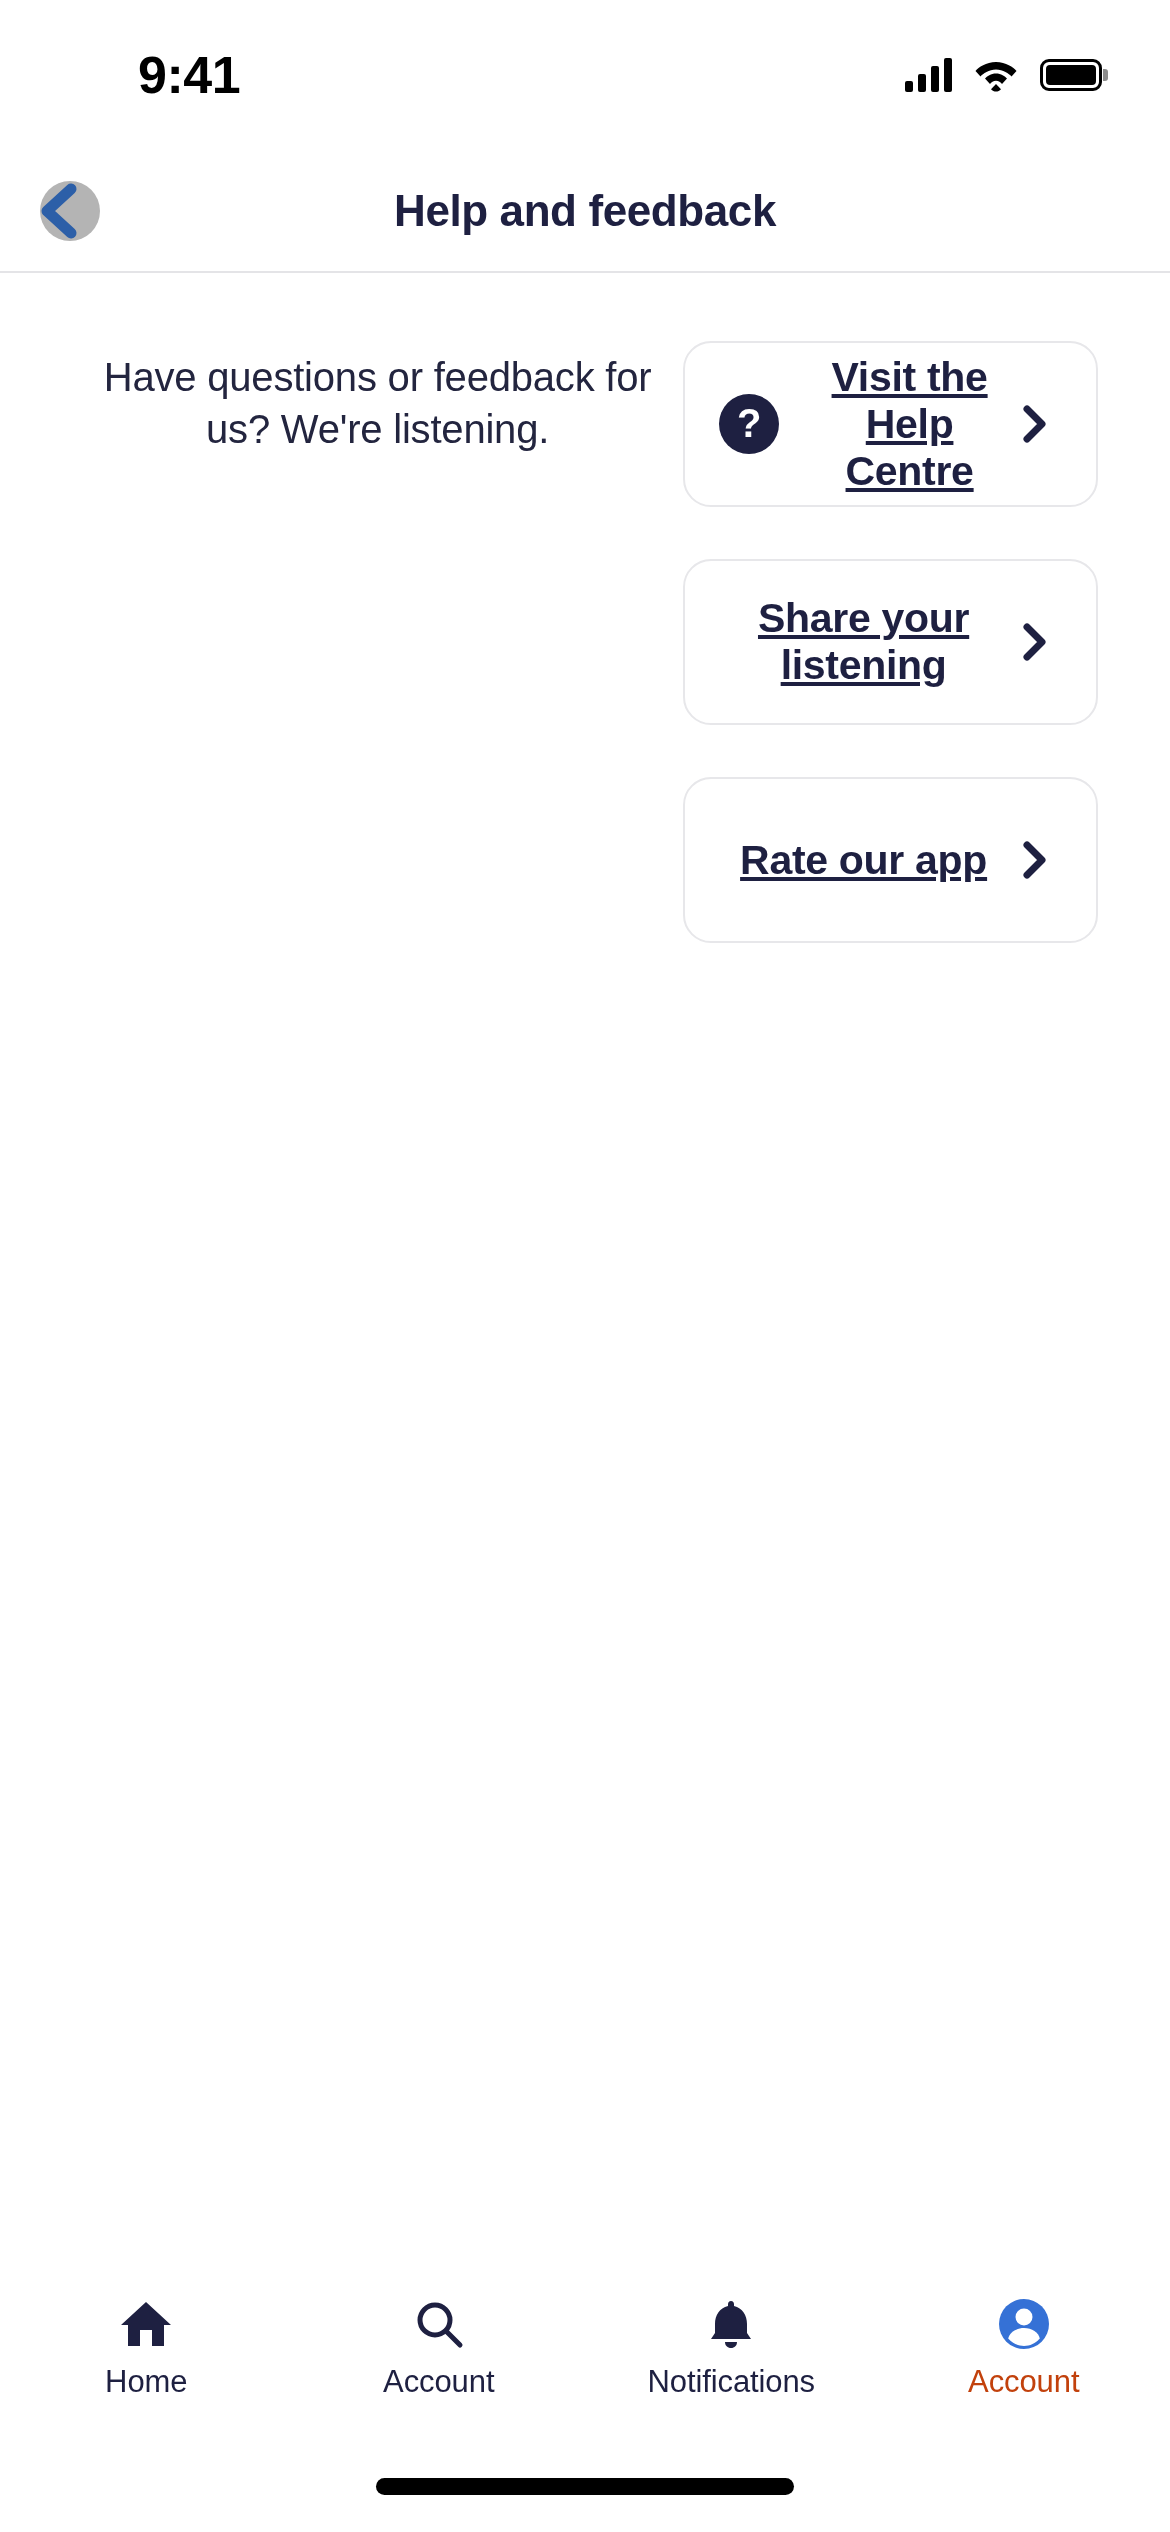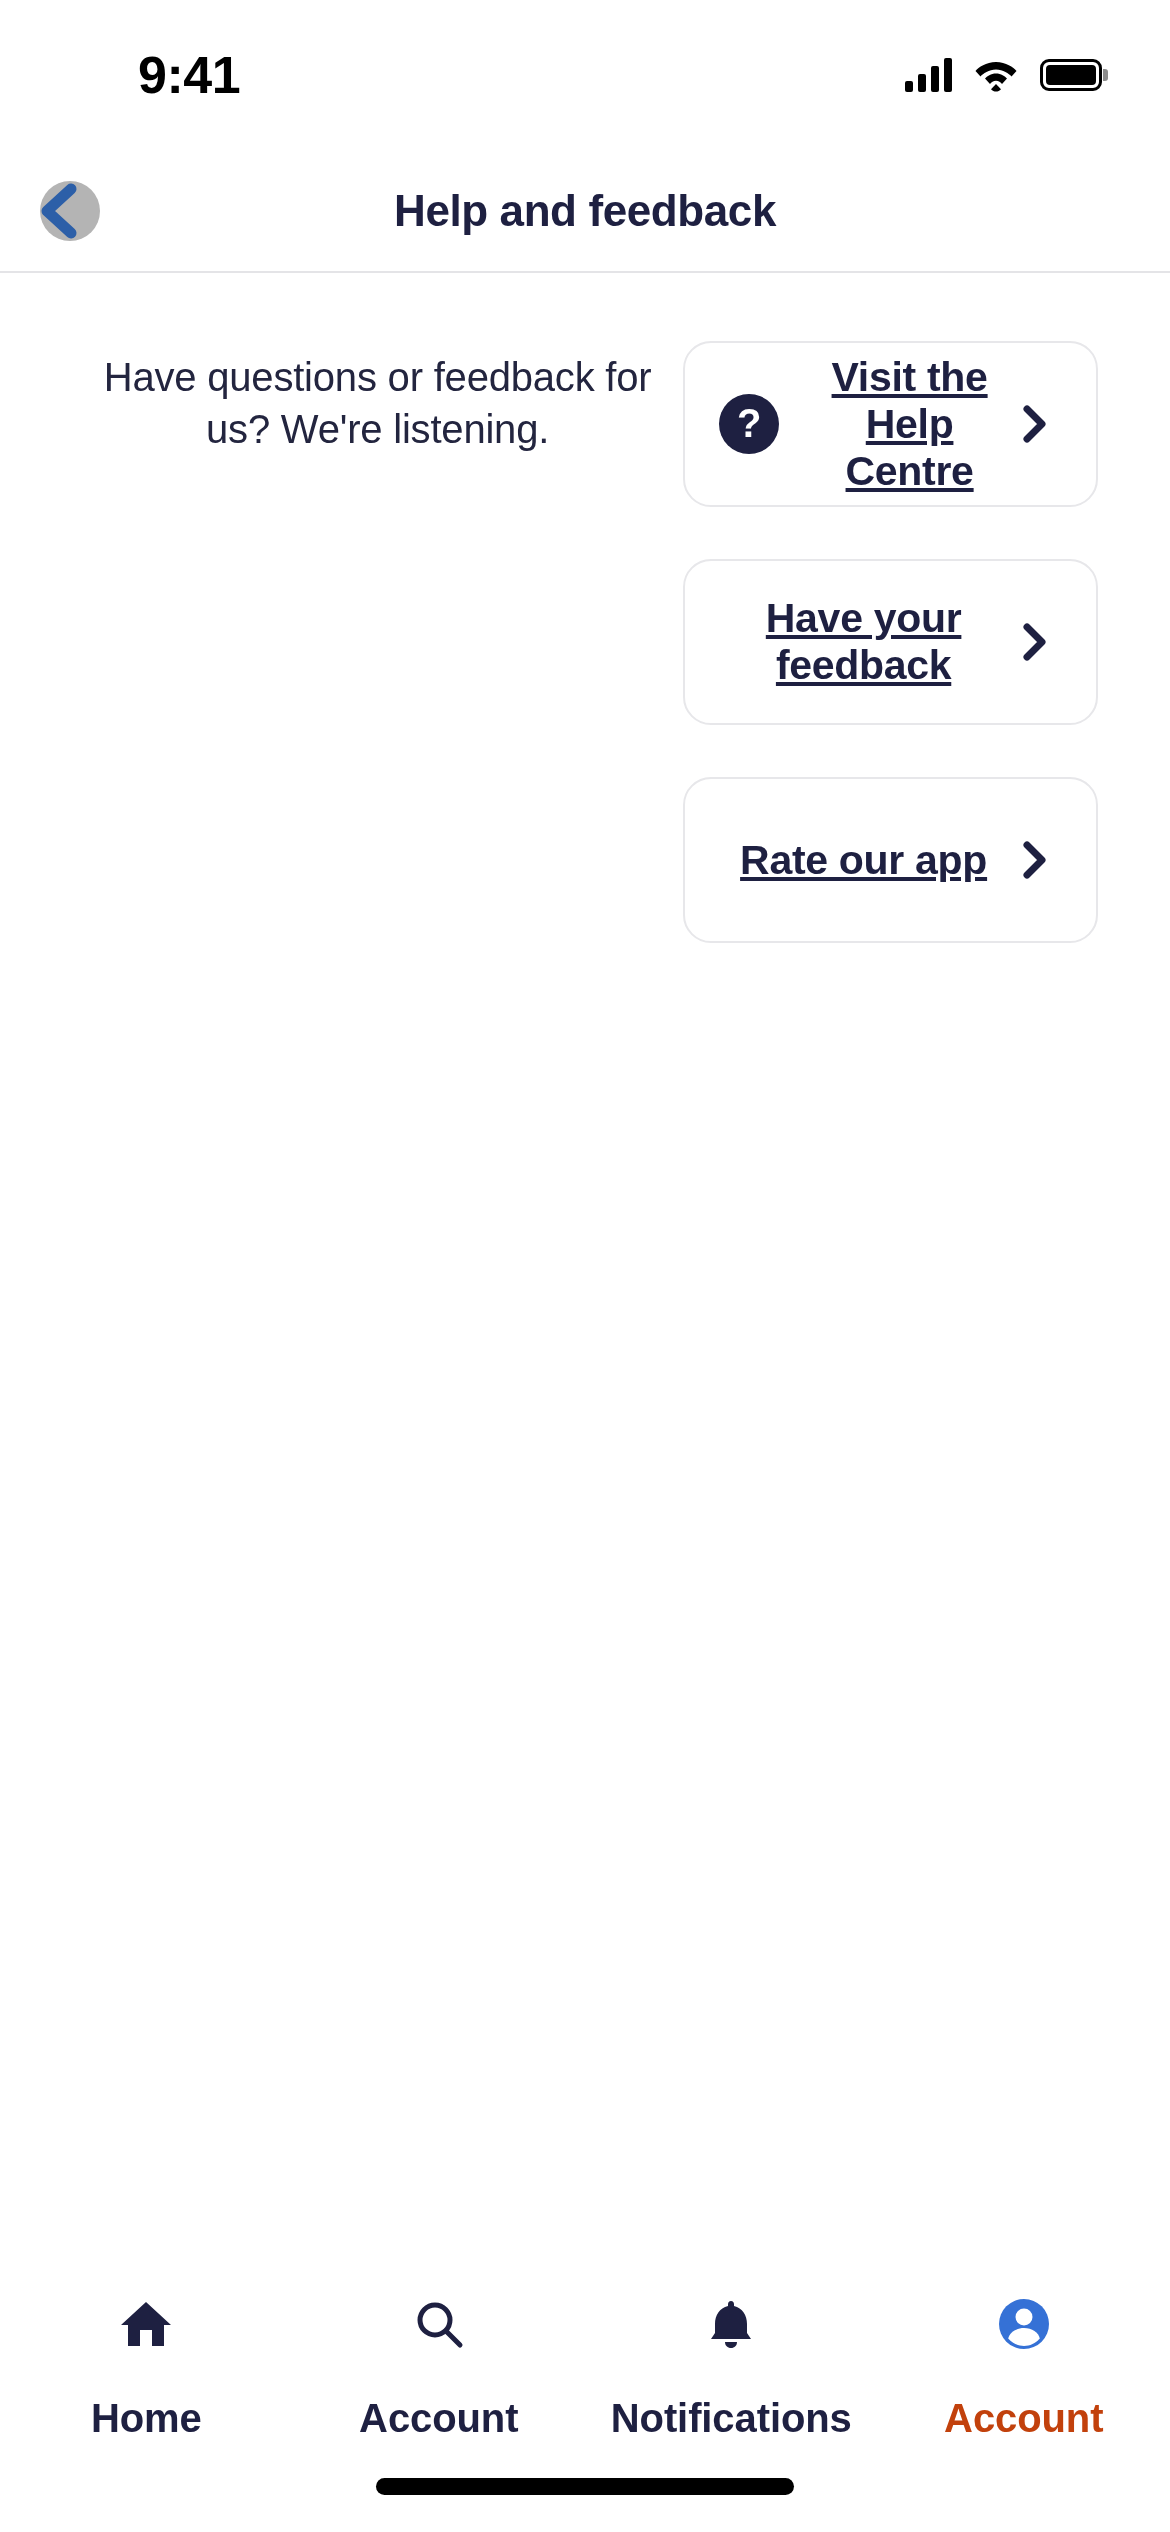--- a/index.html
+++ b/index.html
@@ -191,25 +191,24 @@
   .tab-item {
     flex:1 1 0;
     display:flex;
     flex-direction:column;
     align-items:center;
     gap:14px;
     cursor:pointer;
   }
   .tab-icon { height:52px; display:flex; align-items:center; justify-content:center; }
   .tab-label {
-    font-size:40px;
-    font-weight:700;
+    font-size:31px;
+    font-weight:400;
     color:#1E2041;
     letter-spacing:-0.1px;
-    margin-top:32px;
   }
   .tab-item.active .tab-label { color:#c2410c; }
 
   .home-indicator-area {
     flex:0 0 92px;
     display:flex;
     align-items:center;
     justify-content:center;
   }
   .home-indicator {
@@ -267,21 +266,21 @@
         </span>
         <span class="card-label">Visit the Help Centre</span>
         <span class="card-chevron">
           <svg width="44" height="44" viewBox="0 0 44 44">
             <path d="M15 7 L30 22 L15 37" fill="none" stroke="#1E2041" stroke-width="7" stroke-linecap="round" stroke-linejoin="round"></path>
           </svg>
         </span>
       </div>
 
       <div class="card">
-        <span class="card-label">Have your feedback</span>
+        <span class="card-label">Share your listening</span>
         <span class="card-chevron">
           <svg width="44" height="44" viewBox="0 0 44 44">
             <path d="M15 7 L30 22 L15 37" fill="none" stroke="#1E2041" stroke-width="7" stroke-linecap="round" stroke-linejoin="round"></path>
           </svg>
         </span>
       </div>
 
       <div class="card">
         <span class="card-label">Rate our app</span>
         <span class="card-chevron">

